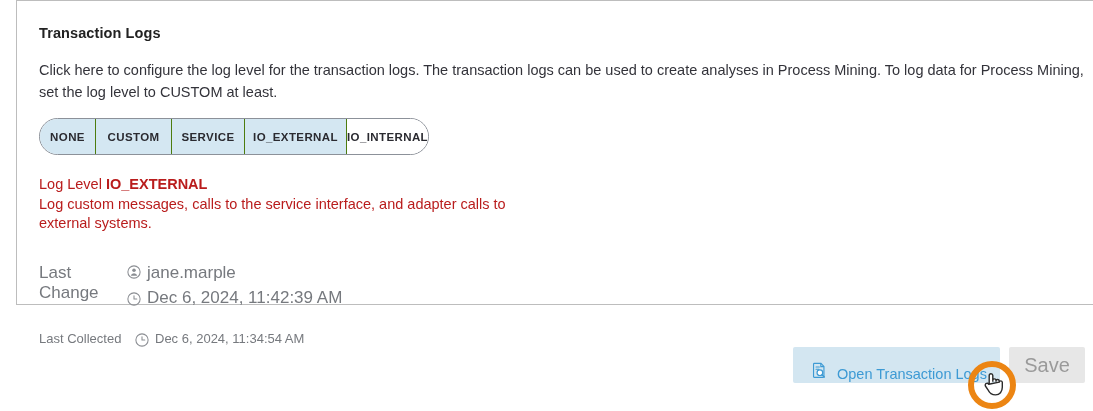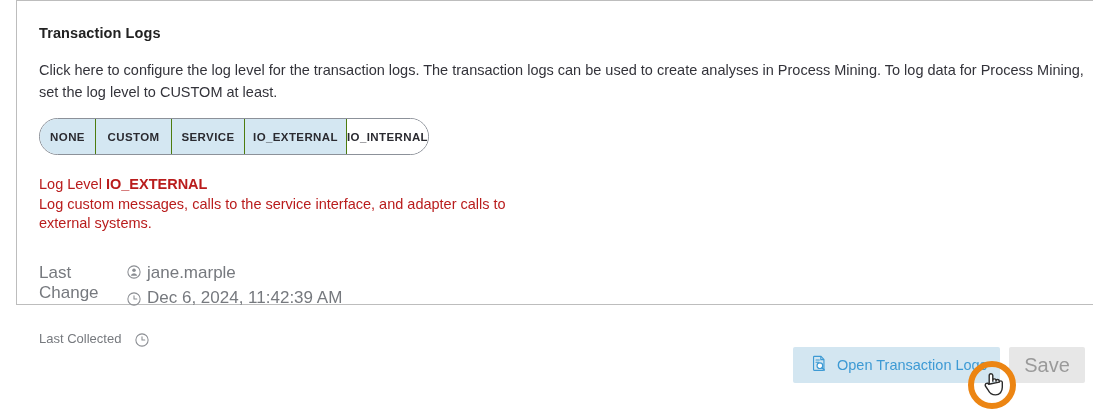--- a/index.html
+++ b/index.html
@@ -140,21 +140,21 @@
   .btn-open {
     position: absolute;
     left: 776px;
     top: 346px;
     width: 207px;
     height: 36px;
     background: #d3e6f1;
     border: none;
     border-radius: 2px;
     display: flex;
-    align-items: center;
+    align-items: flex-end;
     gap: 9px;
     padding-left: 18px;
     box-sizing: border-box;
     cursor: pointer;
     font-family: "Liberation Sans", sans-serif;
   }
   .btn-open .lbl {
     font-size: 14.5px;
     color: #3d9ad4;
   }
@@ -240,20 +240,21 @@
   </div>
 
   <div class="meta2">
     <div class="meta-label">Last Collected</div>
     <div class="meta-ico">
       <svg width="14" height="14" viewBox="0 0 16 16" aria-hidden="true">
         <circle cx="8" cy="8" r="7" fill="none" stroke="#8a8d92" stroke-width="1.2"></circle>
         <path d="M8 4.2V8h3.2" fill="none" stroke="#8a8d92" stroke-width="1.2" stroke-linecap="round"></path>
       </svg>
     </div>
+    <div class="meta-val">Dec 6, 2024, 11:34:54 AM</div>
   </div>
 
   <button class="btn-open">
     <span>
       <svg width="17" height="17" viewBox="0 0 18 18" aria-hidden="true">
         <path d="M3.5 1.5h7l3.2 3.2v10.8a0.8 0.8 0 0 1-0.8 0.8h-9.4a0.8 0.8 0 0 1-0.8-0.8V2.3a0.8 0.8 0 0 1 0.8-0.8z" fill="none" stroke="#3d9ad4" stroke-width="1.2"></path>
         <path d="M10.4 1.6v3.3h3.3" fill="none" stroke="#3d9ad4" stroke-width="1.2"></path>
         <path d="M5.3 5.2h3.6M5.3 7.6h3.2" stroke="#3d9ad4" stroke-width="1.1" stroke-linecap="round"></path>
         <circle cx="9.4" cy="11.3" r="3" fill="#ffffff" stroke="#3d9ad4" stroke-width="1.3"></circle>
         <path d="M11.6 13.5l2.5 2.5" stroke="#3d9ad4" stroke-width="1.5" stroke-linecap="round"></path>

